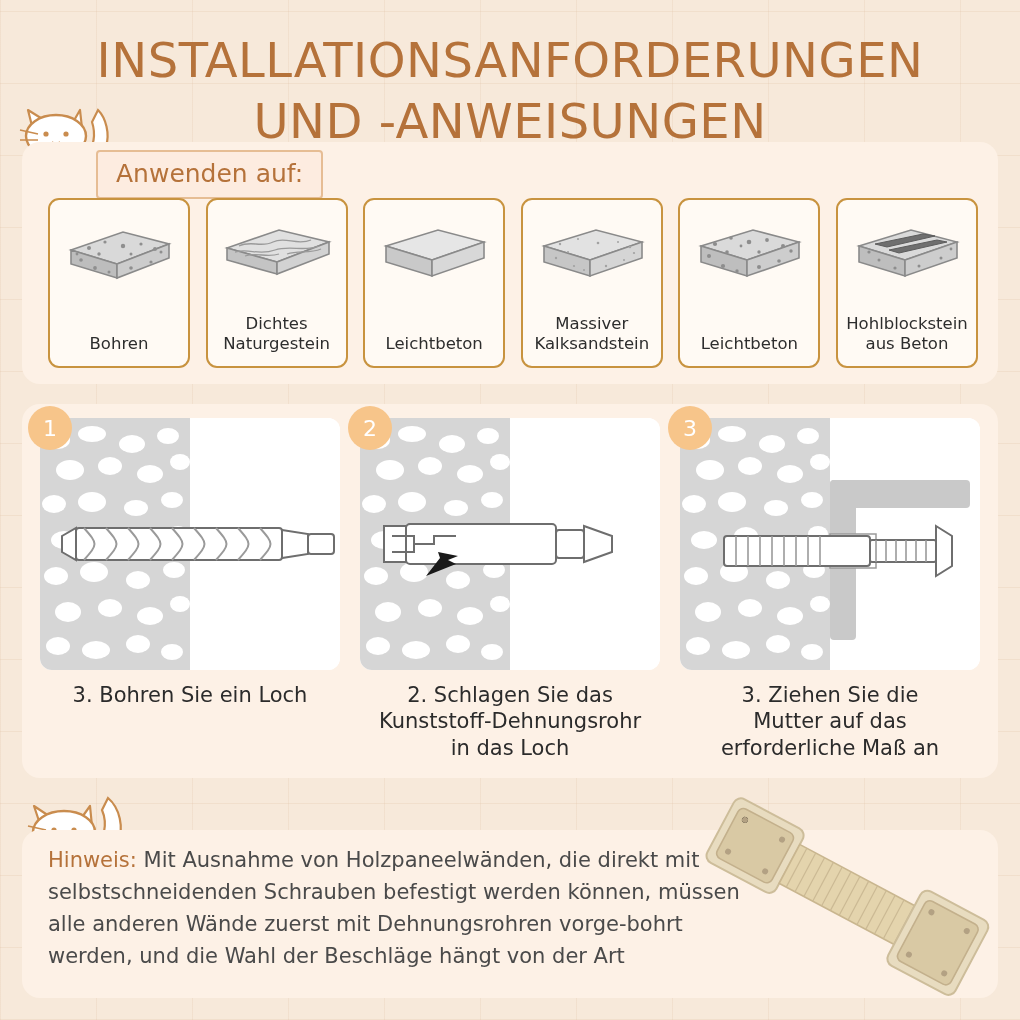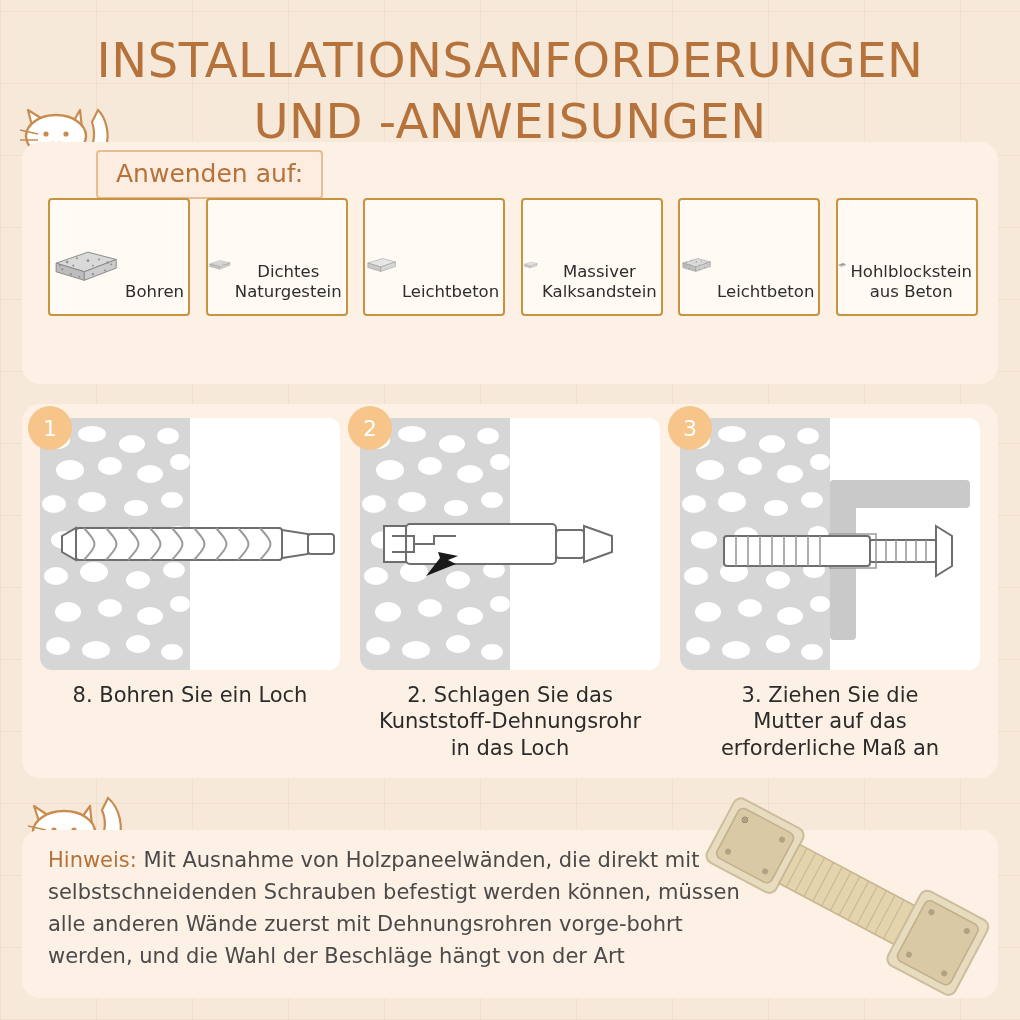--- a/index.html
+++ b/index.html
@@ -56,26 +56,26 @@
   }
   .material-row {
     position: absolute;
     left: 48px; top: 198px;
     width: 930px;
     display: flex;
     justify-content: space-between;
     gap: 8px;
   }
   .material-card {
-    width: 142px; height: 118px;
+    width: 142px; height: 170px;
     border: 2px solid #c8933f;
-    border-radius: 4px;
+    border-radius: 11px;
     background: #fffaf4;
     display: flex;
-    flex-direction: row;
+    flex-direction: column;
     align-items: center;
     justify-content: flex-start;
     padding-top: 16px;
   }
   .material-svg { width: 116px; height: 74px; }
   .material-label {
     margin-top: auto;
     margin-bottom: 12px;
     text-align: center;
     font-size: 16.5px;
@@ -356,21 +356,21 @@
             <path d="M88 110 C102 126 102 126 88 142"></path>
             <path d="M110 110 C124 126 124 126 110 142"></path>
             <path d="M132 110 C146 126 146 126 132 142"></path>
             <path d="M154 110 C168 126 168 126 154 142"></path>
             <path d="M176 110 C190 126 190 126 176 142"></path>
             <path d="M198 110 C212 126 212 126 198 142"></path>
             <path d="M220 110 C234 126 234 126 220 142"></path>
           </g>
         </svg>
       </div>
-      <div class="step-caption">8. Bohren Sie ein Loch</div>
+      <div class="step-caption">3. Bohren Sie ein Loch</div>
     </div>
 
     <div class="step">
       <div class="step-badge">2</div>
       <div class="step-img">
         <svg width="300" height="252" viewBox="0 0 300 252">
           <rect x="0" y="0" width="300" height="252" fill="#ffffff"></rect>
           <rect x="0" y="0" width="150" height="252" fill="#d6d6d6"></rect>
           <g fill="#ffffff">
             <ellipse cx="18" cy="22" rx="12" ry="9"></ellipse>

